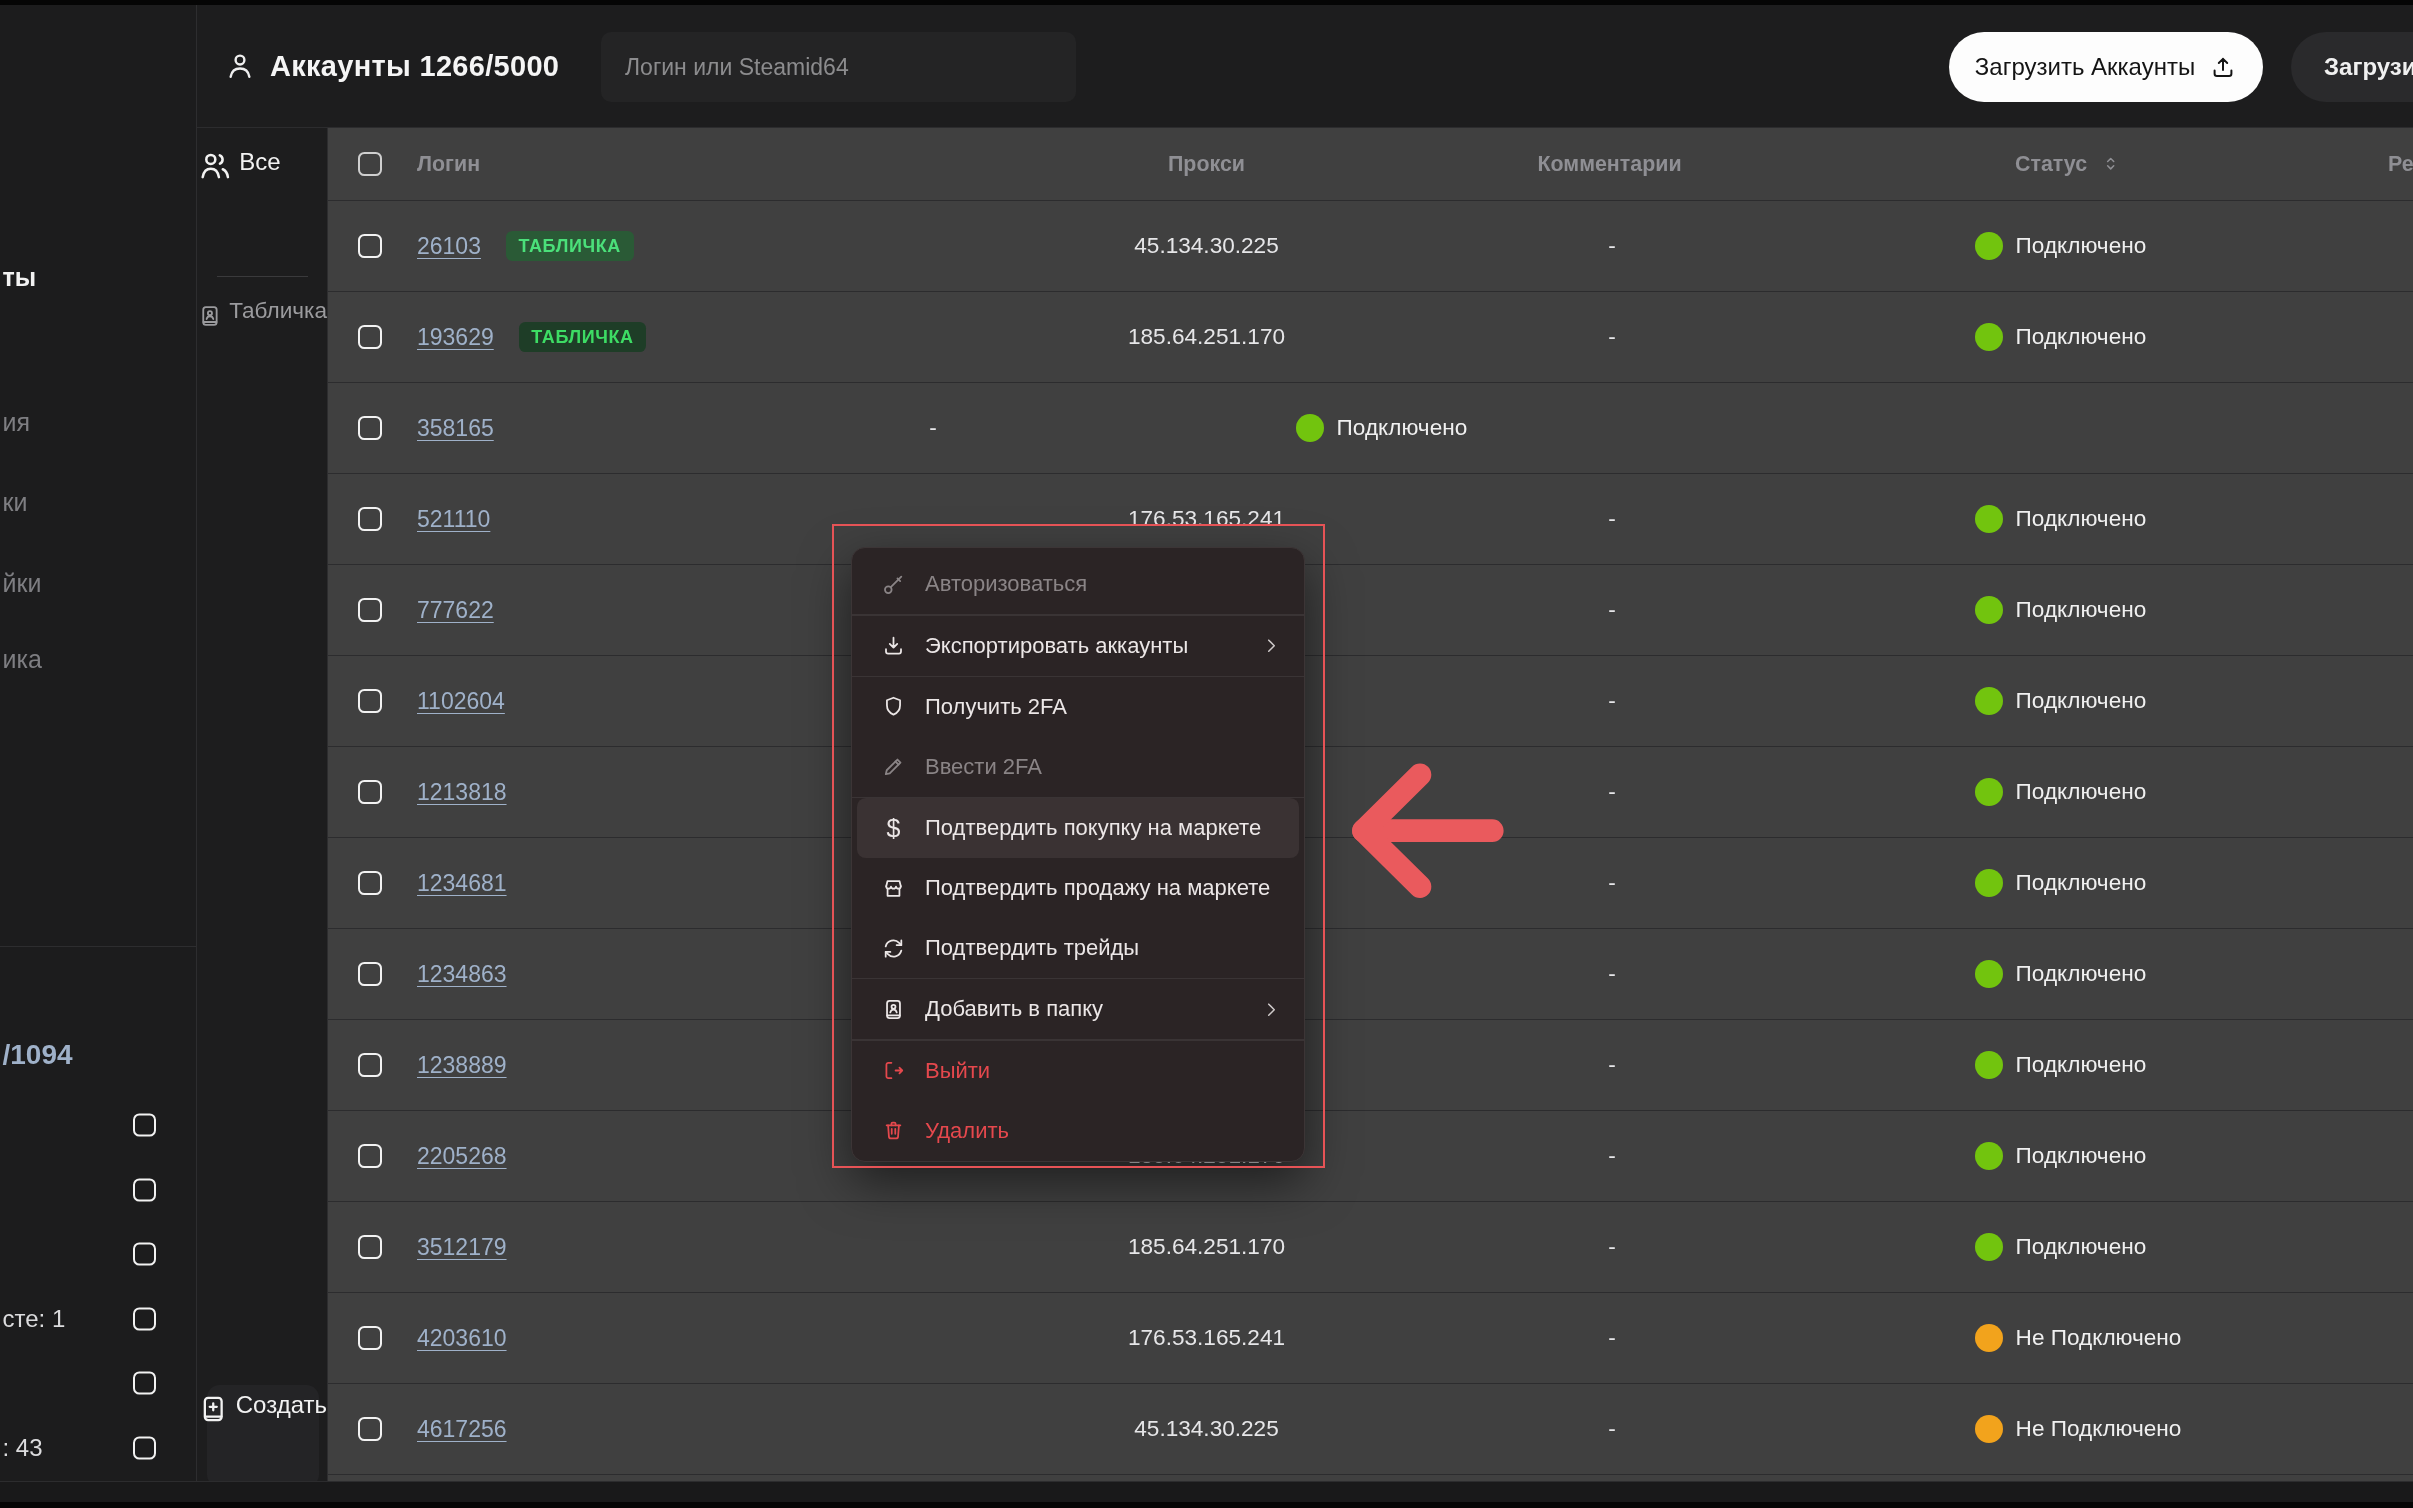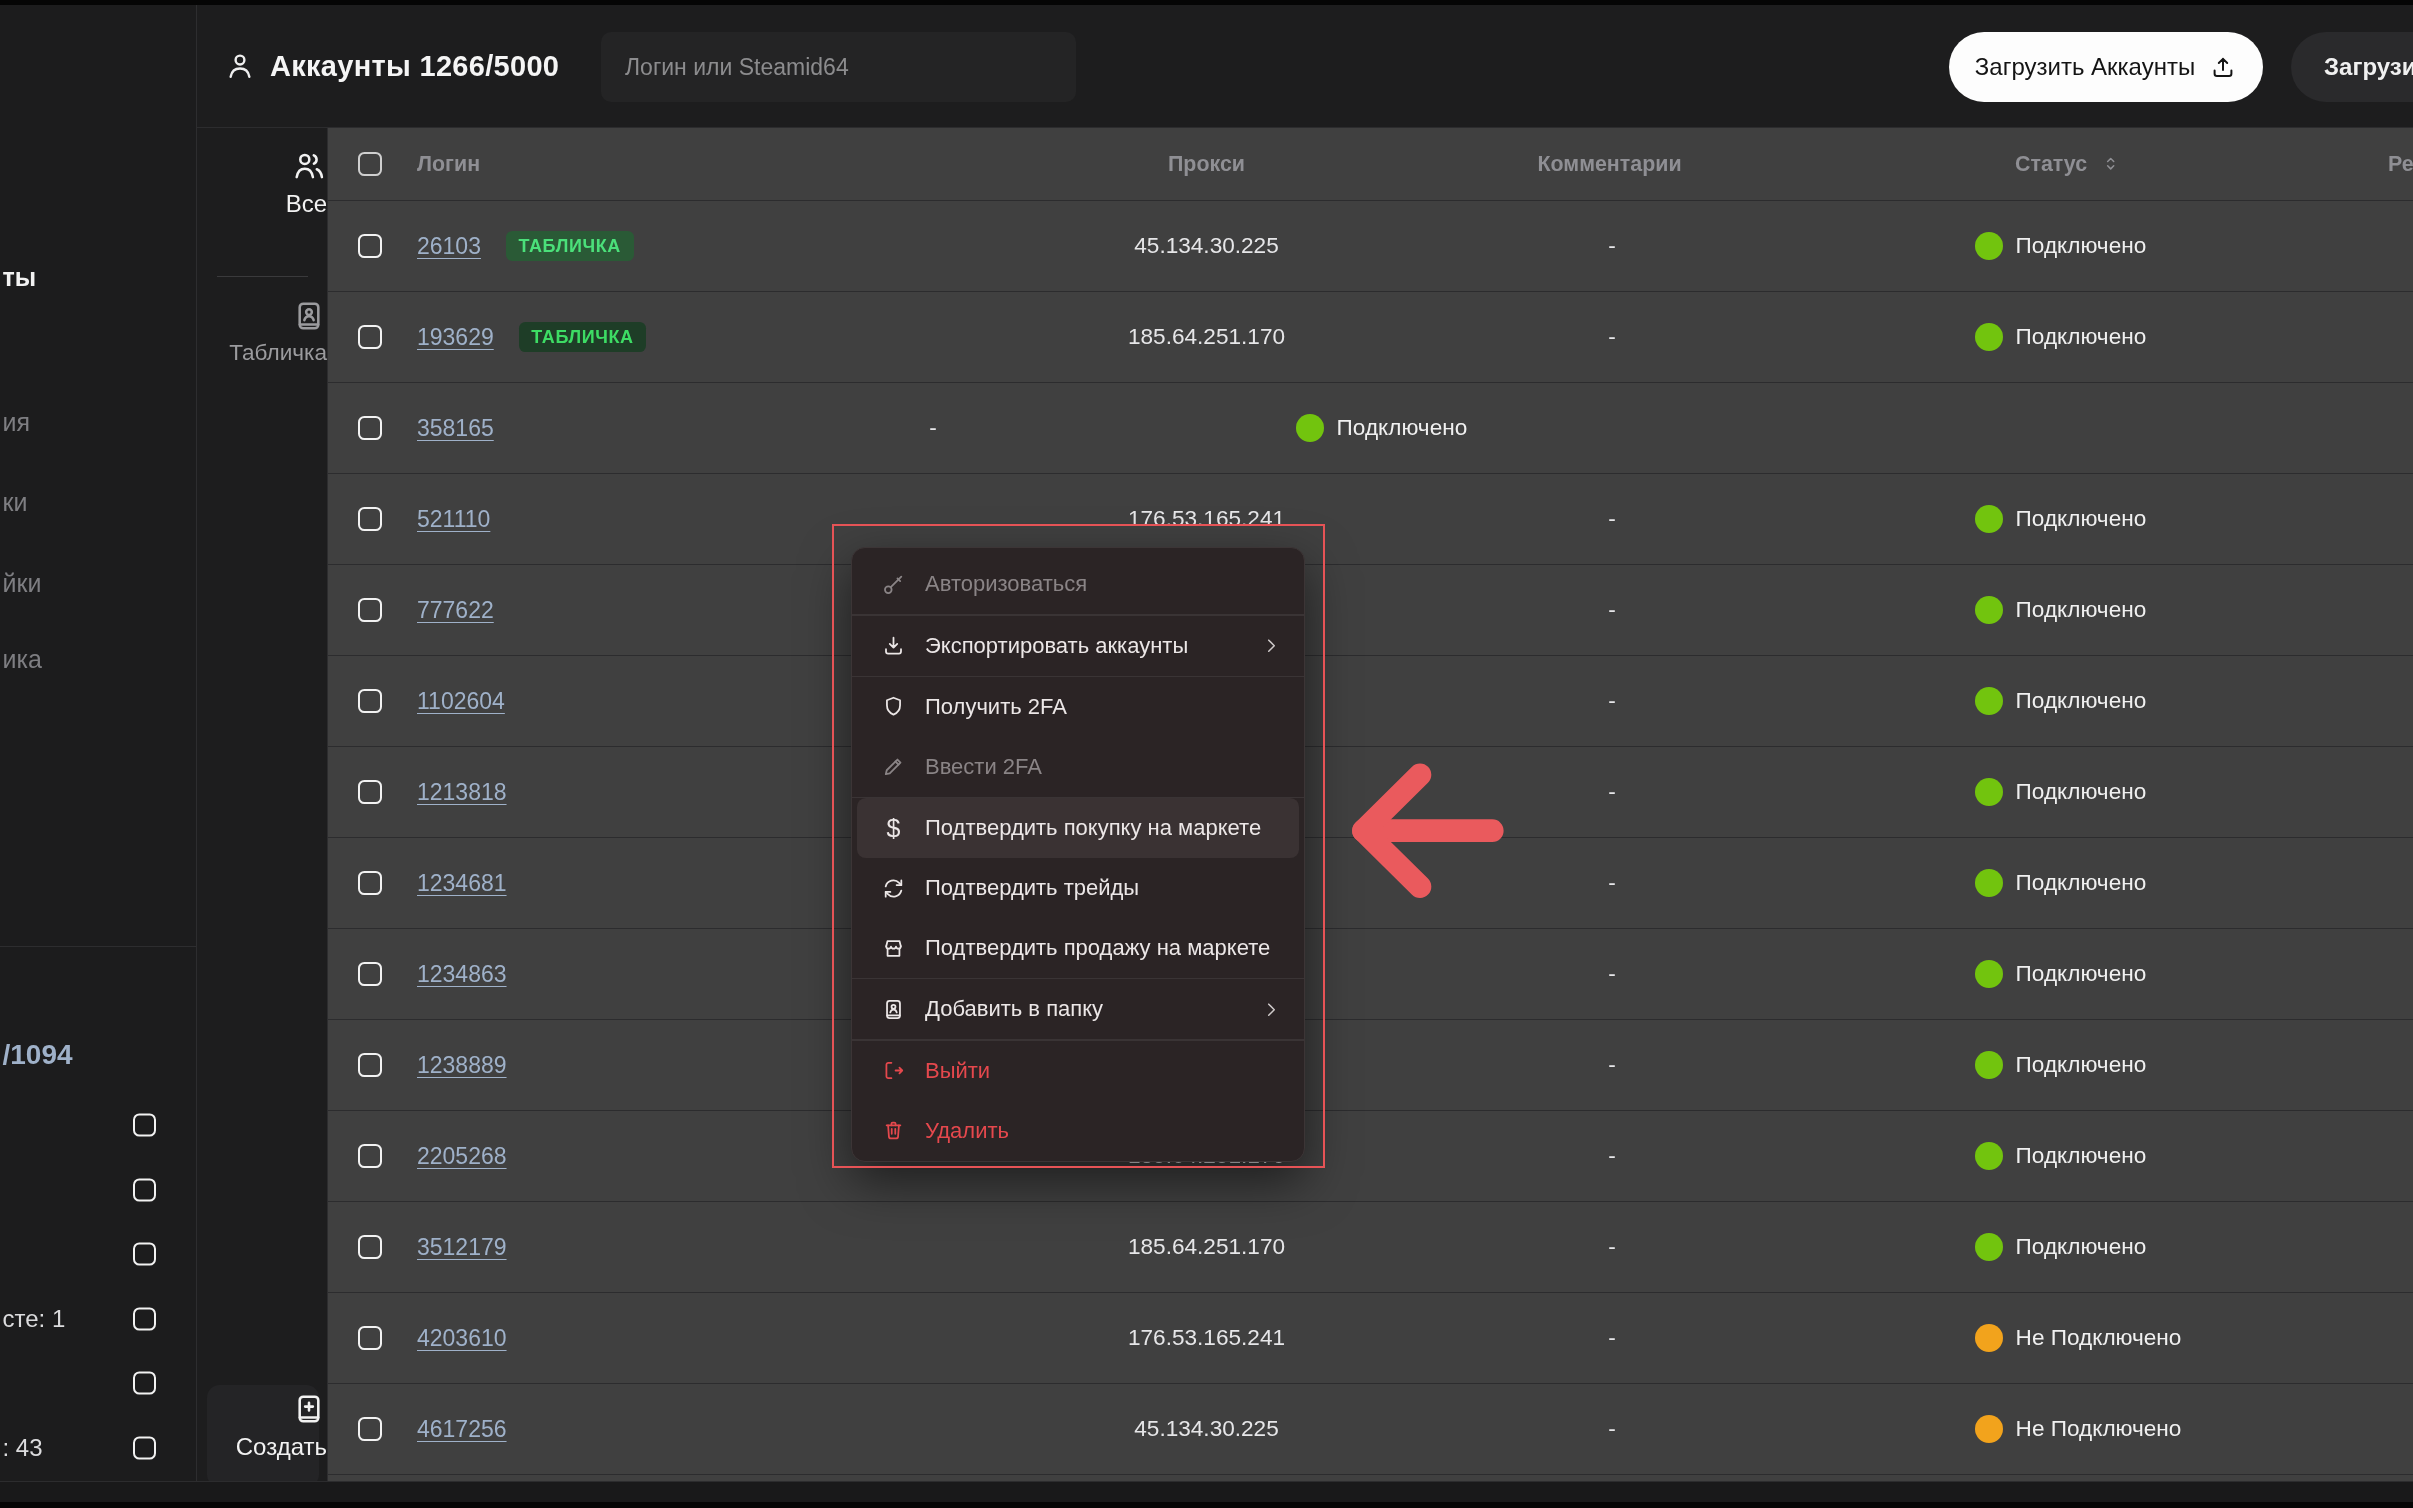--- a/index.html
+++ b/index.html
@@ -23,21 +23,21 @@
   .h-user{position:absolute;left:26.4px;top:44px;width:34px;height:34px;color:#efefef;}
   .h-title{position:absolute;left:73px;top:61px;transform:translateY(-50%);font-size:29px;font-weight:bold;color:#f5f5f5;letter-spacing:0.3px;white-space:nowrap;}
   .h-search{position:absolute;left:404px;top:27px;width:475px;height:70px;background:#242425;border:none;border-radius:10px;box-sizing:border-box;padding:0 0 0 24px;font-size:23px;color:#d6d6d6;font-family:"Liberation Sans",sans-serif;outline:none;}
   .h-search::placeholder{color:#8c8c8e;}
   .btn-white{position:absolute;left:1752px;top:27px;width:314px;height:70px;background:#fdfdfd;border-radius:628px;display:flex;align-items:center;justify-content:center;gap:14px;color:#141414;font-size:24px;font-weight:normal;cursor:pointer;}
   .btn-white .ic{width:28px;height:28px;}
   .btn-dark{position:absolute;left:2094px;top:27px;width:390px;height:70px;background:#2a2a2c;border-radius:628px;display:flex;align-items:center;color:#f0f0f0;font-size:24px;font-weight:bold;padding-left:33px;box-sizing:border-box;white-space:nowrap;}
 
   
   .rail{position:absolute;left:197px;top:128px;width:131px;bottom:6.3px;border-right:1.3px solid #2d2d2f;box-sizing:border-box;background:#1d1d1e;}
-  .rail-block{position:absolute;left:0;width:100%;display:flex;flex-direction:column;align-items:flex-end;gap:6.3px;cursor:pointer;}
+  .rail-block{position:absolute;left:0;width:100%;display:flex;align-items:flex-start;gap:6.3px;cursor:pointer;}
   .rail-block .ic{width:36px;height:36px;}
   .rail-all{top:20px;color:#f2f2f2;}
   .rail-all .lbl{font-size:24px;color:#f2f2f2;}
   .rail-div{position:absolute;left:20px;top:148px;width:91px;height:1.3px;background:#3a3a3c;}
   .rail-tab{top:170px;color:#9b9b9e;}
   .rail-tab .lbl{font-size:22.6px;color:#9b9b9e;}
   .rail-create{top:1263px;color:#f2f2f2;}
   .rail-create-bg{position:absolute;left:10px;top:1257px;width:112px;height:102px;background:#242426;border-radius:12.6px;}
   .rail-create .lbl{font-size:24px;color:#f2f2f2;}
   .rail-block .ic svg{display:block;}
@@ -502,37 +502,37 @@
         <span>Ввести 2FA</span>
       </div>
       <div class="mdiv"></div>
       <div class="mi highlighted">
         <span class="ic glyph">$</span>
         <span>Подтвердить покупку на маркете</span>
       </div>
       <div class="mi">
         <span class="ic">
           <svg viewBox="0 0 24 24" width="100%" height="100%" fill="none" stroke="currentColor" stroke-width="1.7" stroke-linecap="round" stroke-linejoin="round">
+            <path d="M5 9.8 6.2 5h11.6L19 9.8"></path>
+            <path d="M5 9.8c0 1.3 1 2.3 2.3 2.3 1.2 0 2.1-.8 2.3-2 .2 1.2 1.2 2 2.4 2s2.2-.8 2.4-2c.2 1.2 1.1 2 2.3 2 1.3 0 2.3-1 2.3-2.3"></path>
+            <path d="M6.3 12.4V19h11.4v-6.6"></path>
+          </svg>
+        </span>
+        <span>Подтвердить продажу на маркете</span>
+      </div>
+      <div class="mi">
+        <span class="ic">
+          <svg viewBox="0 0 24 24" width="100%" height="100%" fill="none" stroke="currentColor" stroke-width="1.7" stroke-linecap="round" stroke-linejoin="round">
             <path d="M4.5 10a7.6 7.6 0 0 1 12.9-3.4L19.5 8.7"></path>
             <path d="M19.5 4.2v4.5H15"></path>
             <path d="M19.5 14a7.6 7.6 0 0 1-12.9 3.4L4.5 15.3"></path>
             <path d="M4.5 19.8v-4.5H9"></path>
           </svg>
         </span>
         <span>Подтвердить трейды</span>
-      </div>
-      <div class="mi">
-        <span class="ic">
-          <svg viewBox="0 0 24 24" width="100%" height="100%" fill="none" stroke="currentColor" stroke-width="1.7" stroke-linecap="round" stroke-linejoin="round">
-            <path d="M5 9.8 6.2 5h11.6L19 9.8"></path>
-            <path d="M5 9.8c0 1.3 1 2.3 2.3 2.3 1.2 0 2.1-.8 2.3-2 .2 1.2 1.2 2 2.4 2s2.2-.8 2.4-2c.2 1.2 1.1 2 2.3 2 1.3 0 2.3-1 2.3-2.3"></path>
-            <path d="M6.3 12.4V19h11.4v-6.6"></path>
-          </svg>
-        </span>
-        <span>Подтвердить продажу на маркете</span>
       </div>
       <div class="mdiv"></div>
       <div class="mi">
         <span class="ic">
           <svg viewBox="0 0 24 24" width="100%" height="100%" fill="none" stroke="currentColor" stroke-width="1.7" stroke-linecap="round" stroke-linejoin="round">
             <rect x="5.8" y="3.8" width="12.4" height="16.4" rx="2.4"></rect>
             <circle cx="12" cy="9.4" r="1.9"></circle>
             <path d="M8.9 14.8c.5-1.8 1.7-2.6 3.1-2.6s2.6.8 3.1 2.6"></path>
             <path d="M6 17.6h12"></path>
           </svg>

